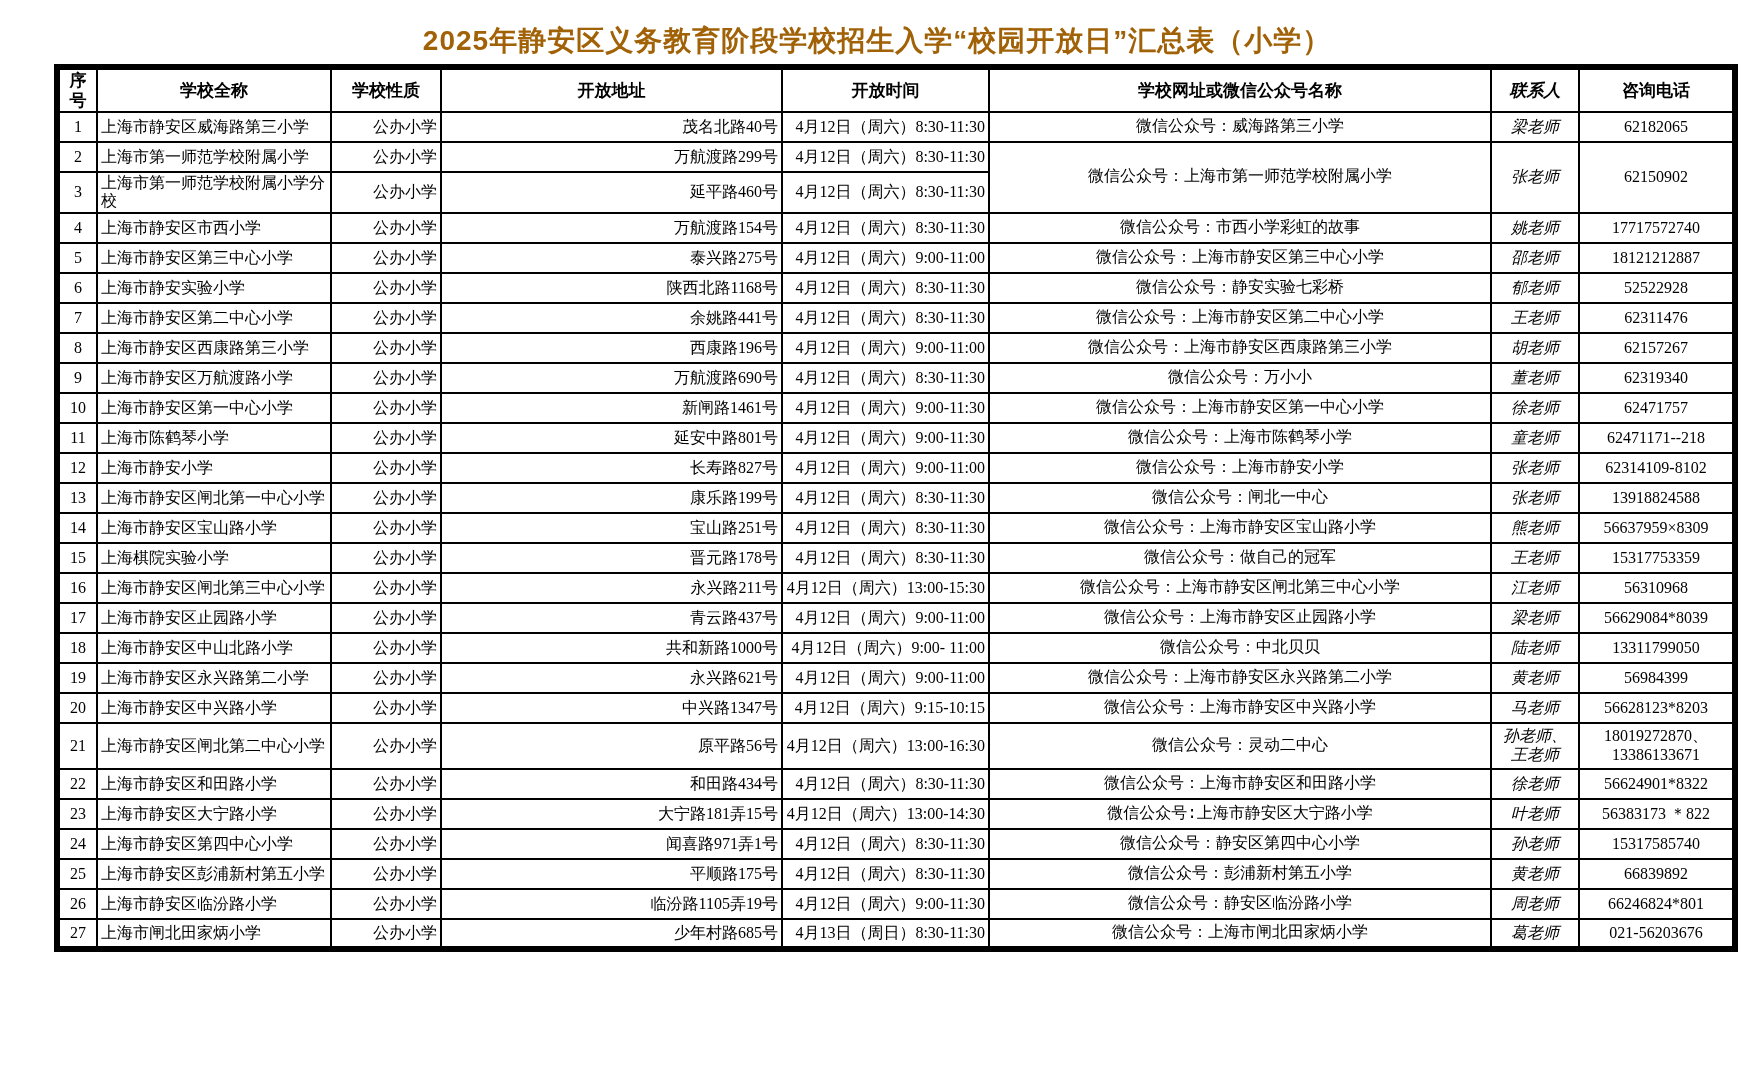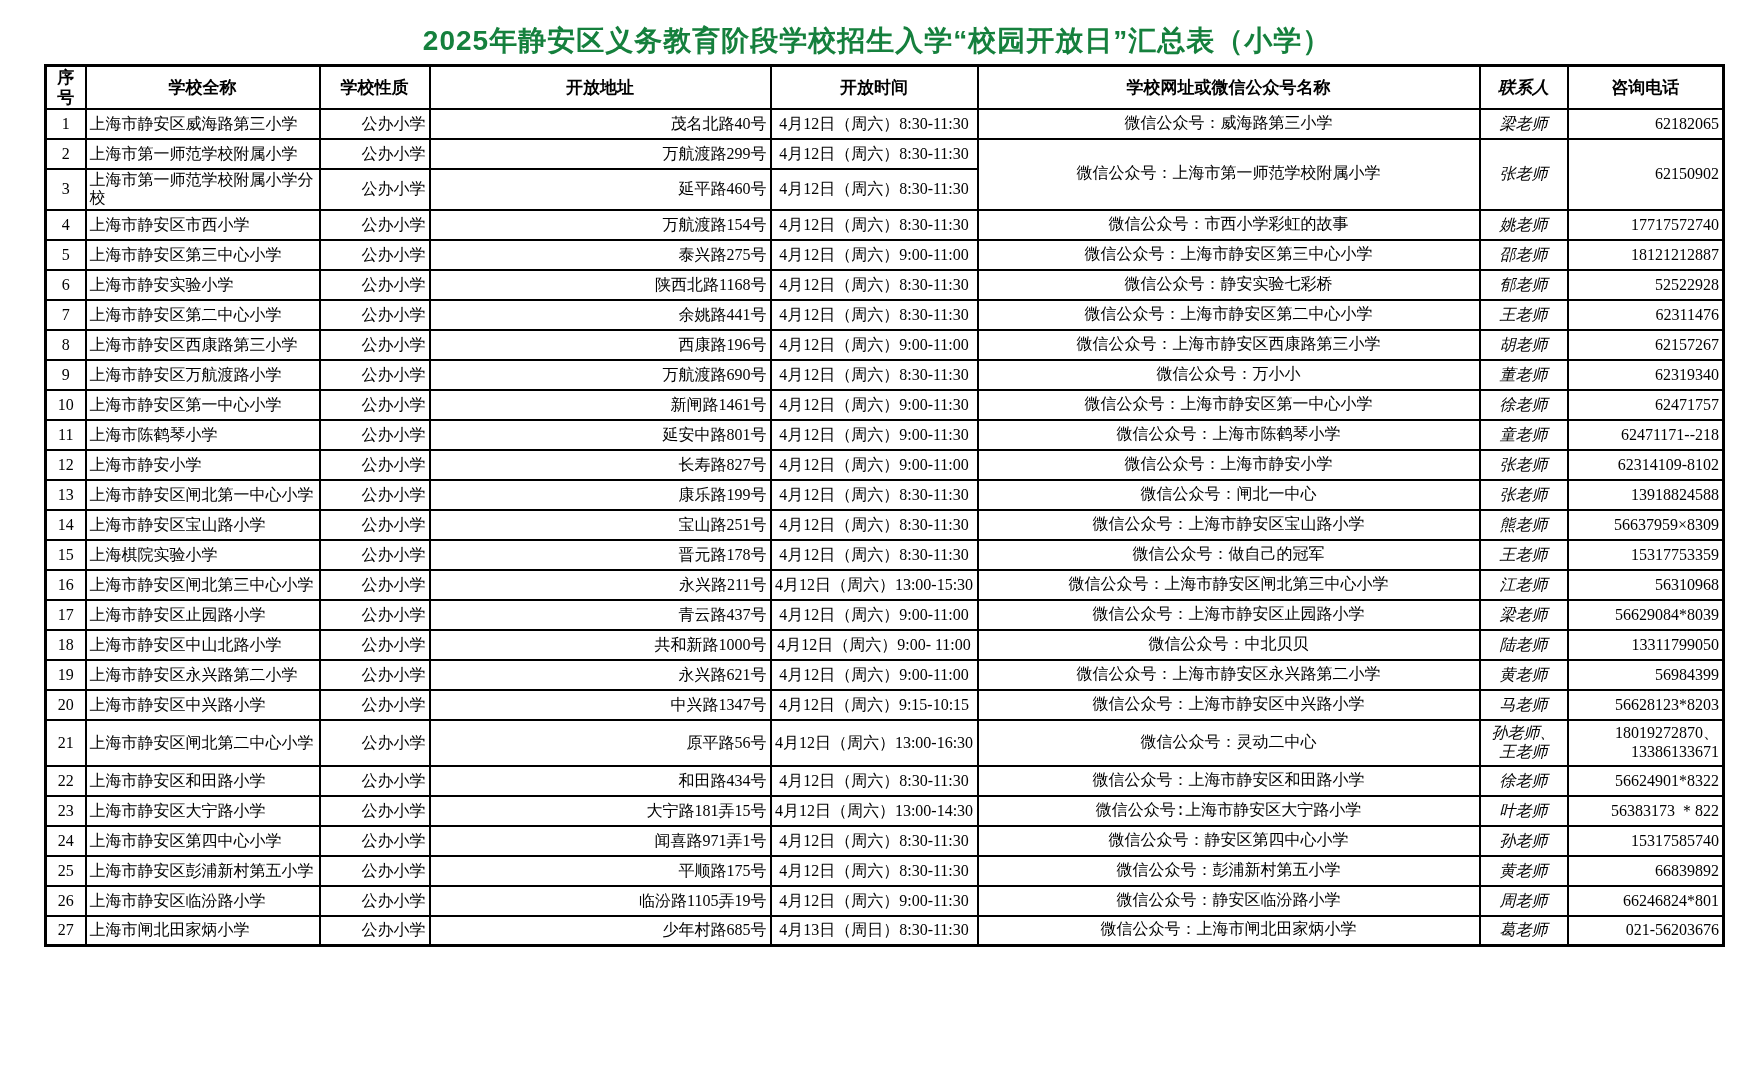--- a/index.html
+++ b/index.html
@@ -13,29 +13,29 @@
   }
   .title{
     position:absolute;
     top:22px;left:38px;width:1678px;
     margin:0;
     text-align:center;
     font-family:"Liberation Sans","DejaVu Sans",sans-serif;
     font-weight:bold;
     font-size:28px;
     letter-spacing:1px;
-    color:#15803d;
+    color:#a16207;
   }
   table.schools{
     position:absolute;
-    left:44px;top:64px;
+    left:54px;top:64px;
     width:1678px;
     border-collapse:collapse;
     table-layout:fixed;
-    border:3px solid #000000;
+    border:6px solid #000000;
   }
   table.schools th, table.schools td{
     border:2px solid #000;
     overflow:hidden;
     vertical-align:middle;
     white-space:pre-line;
     line-height:1.15;
     padding:1px 3px;
   }
   table.schools th{
@@ -50,24 +50,24 @@
     font-size:16px;
     background:#fff;
   }
   table.schools tbody tr{height:30px;}
   table.schools tbody tr.tall{height:46px;}
   
   .c-no{text-align:center;}
   .c-name{text-align:left;padding-left:8px;margin-left:32px;}
   .c-type{text-align:right;padding-left:8px;}
   .c-address{text-align:right;padding-left:6px;}
-  .c-time{text-align:center;padding-left:3px;}
+  .c-time{text-align:right;padding-left:3px;}
   .c-account{text-align:center;padding-left:8px;font-family:Liberation Mono, monospace;}
   .c-contact{text-align:center;font-style:italic;}
-  .c-phone{text-align:right;}
+  .c-phone{text-align:center;}
 </style>
 </head>
 <body>
 
 <div class="page">
   <h1 class="title">2025年静安区义务教育阶段学校招生入学“校园开放日”汇总表（小学）</h1>
 
   <table class="schools">
     <colgroup>
       <col style="width:40px">

